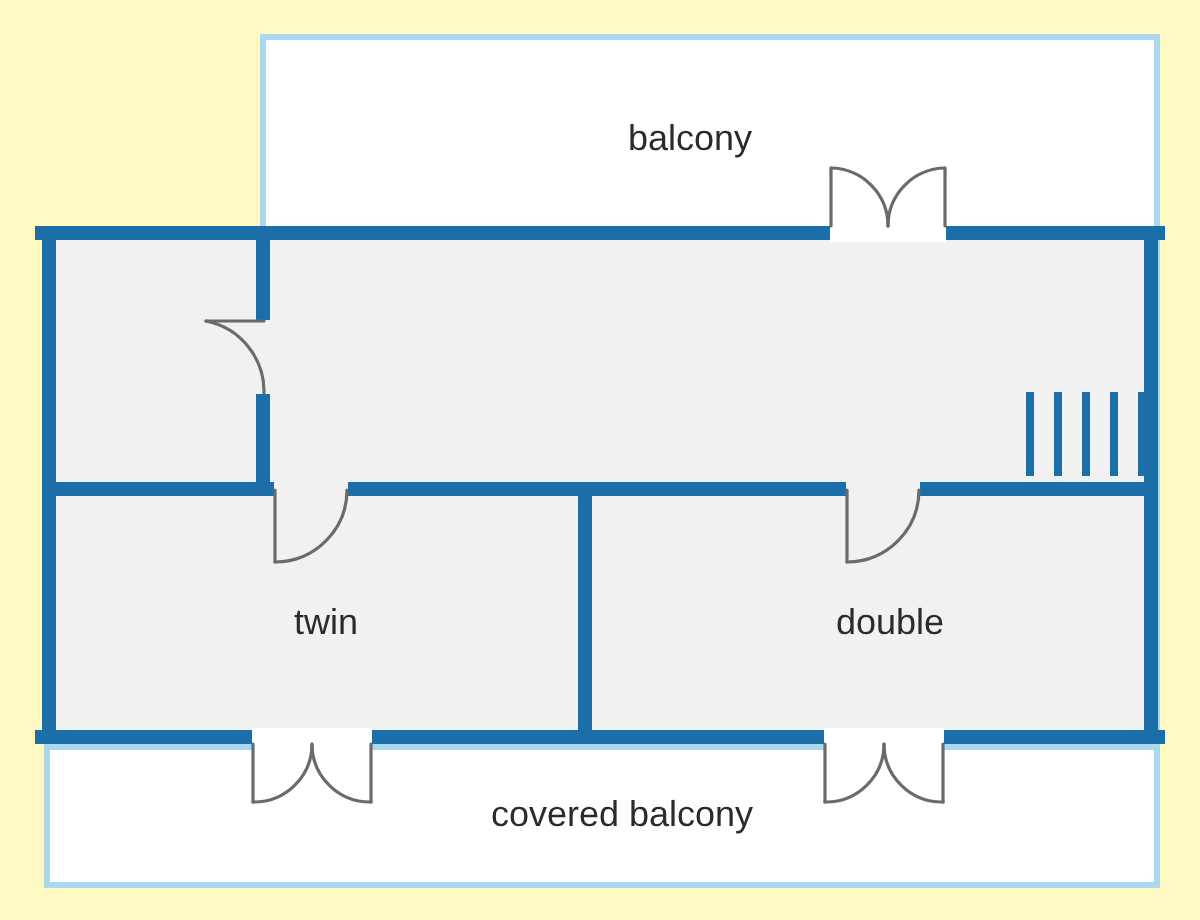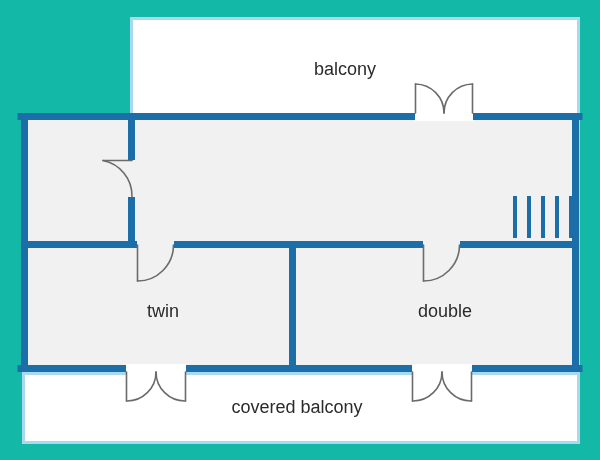--- a/index.html
+++ b/index.html
@@ -7,21 +7,21 @@
     padding: 0;
     background: #ffffff;
   }
   body {
     font-family: "Liberation Sans", sans-serif;
   }
   #floorplan-root {
     position: relative;
     width: 600px;
     height: 460px;
-    background: #14b8a6;
+    background: #fef9c3;
     overflow: hidden;
   }
   #floorplan-svg {
     position: absolute;
     left: 0;
     top: 0;
     width: 600px;
     height: 460px;
     display: block;
   }
@@ -125,15 +125,15 @@
 
   </svg>
 
   <div class="label-overlay" style="left:345px; top:69px; transform:translate(-50%,-50%);">balcony</div>
 
 
   <div class="label-overlay" style="left:163px; top:311px; transform:translate(-50%,-50%);">twin</div>
 
   <div class="label-overlay" style="left:445px; top:311px; transform:translate(-50%,-50%);">double</div>
 
-  <div class="label-overlay" style="left:297px; top:407px; transform:translate(-50%,-50%);">covered balcony</div>
+  <div class="label-overlay" style="left:311px; top:407px; transform:translate(-50%,-50%);">covered balcony</div>
 
 </div>
 
 </body></html>

